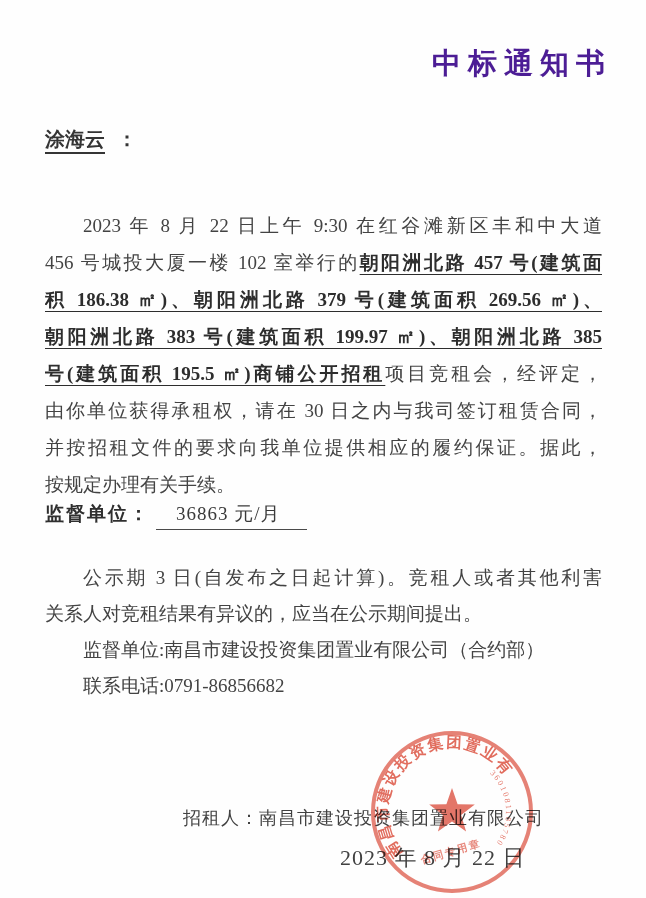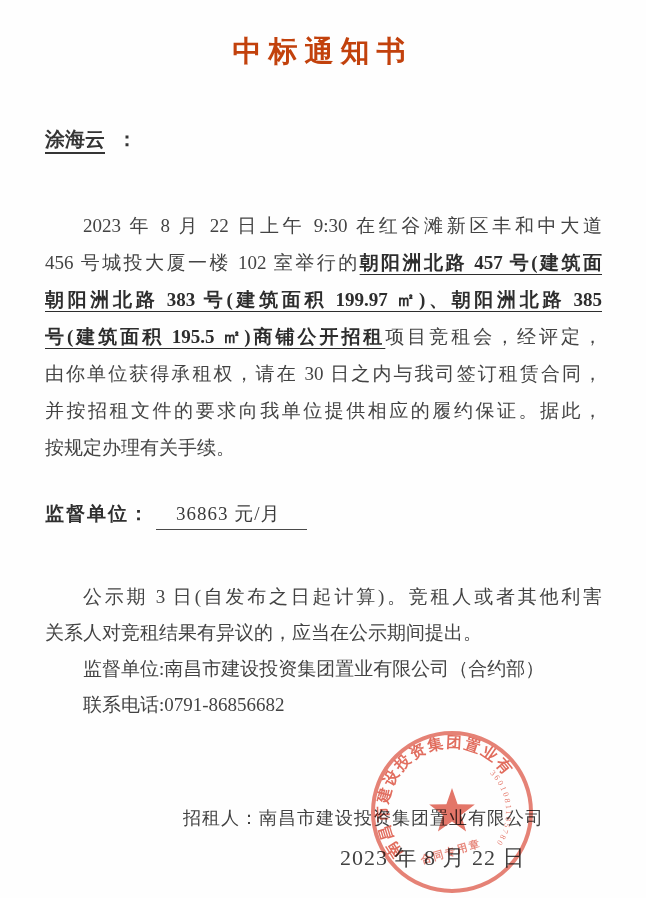--- a/index.html
+++ b/index.html
@@ -8,23 +8,23 @@
     background:#ffffff;
     font-family:"Liberation Serif","DejaVu Serif",serif;
     color:#3f3f3f;
     overflow:hidden;
     position:relative;
   }
   .page{position:relative;width:646px;height:898px;background:#fefefe;}
 
   .doc-title{
     position:absolute;top:32px;left:45px;width:555px;
-    text-align:center;
-    font-size:29px;font-weight:600;color:#c2410c;
-    letter-spacing:7px;margin:0;
+    text-align:right;
+    font-size:29px;font-weight:600;color:#4c1d95;
+    letter-spacing:7px;margin:12px;
   }
 
   .addressee{
     position:absolute;top:126px;left:45px;
     font-size:20px;font-weight:700;color:#353535;
   }
   .addressee .name{
     text-decoration:underline;
     text-underline-offset:6px;
     text-decoration-thickness:1.5px;
@@ -60,21 +60,21 @@
   .result-line .label{font-weight:700;color:#2f2f2f;letter-spacing:2px;}
   .result-line .value{
     display:inline-block;
     margin-left:6px;
     padding:0 26px 2px 20px;
     border-bottom:1.5px solid #4a4a4a;
     color:#3a3a3a;letter-spacing:1px;
   }
 
   .notice-block{
-    position:absolute;top:579px;left:45px;width:557px;
+    position:absolute;top:560px;left:45px;width:557px;
     font-size:19px;color:#434343;
   }
   .notice-block .line{height:36px;line-height:36px;white-space:nowrap;}
   .notice-block .line.fill{
     text-align:justify;text-align-last:justify;white-space:normal;overflow:hidden;
   }
   .notice-block .line.indent{text-indent:2em;}
 
   .signer-line{
     position:absolute;top:806px;left:183px;
@@ -105,20 +105,21 @@
 
   <h1 class="doc-title">中标通知书</h1>
 
   <div class="addressee">
     <span class="name">涂海云</span><span>：</span>
   </div>
 
   <div class="body-para">
       <div class="line fill indent"><span>2023 年 8 月 22 日上午 9:30 在红谷滩新区丰和中大道</span></div>
       <div class="line fill"><span>456 号城投大厦一楼 102 室举行的</span><span class="em-u">朝阳洲北路 457 号(建筑面</span></div>
+      <div class="line fill"><span class="em-u">积 186.38 ㎡)、朝阳洲北路 379 号(建筑面积 269.56 ㎡)、</span></div>
       <div class="line fill"><span class="em-u">朝阳洲北路 383 号(建筑面积 199.97 ㎡)、朝阳洲北路 385</span></div>
       <div class="line fill"><span class="em-u">号(建筑面积 195.5 ㎡)商铺公开招租</span><span>项目竞租会，经评定，</span></div>
       <div class="line fill"><span>由你单位获得承租权，请在 30 日之内与我司签订租赁合同，</span></div>
       <div class="line fill"><span>并按招租文件的要求向我单位提供相应的履约保证。据此，</span></div>
       <div class="line"><span>按规定办理有关手续。</span></div>
     </div>
 
   <div class="result-line">
     <span class="label">监督单位：</span><span class="value">36863 元/月</span>
   </div>

